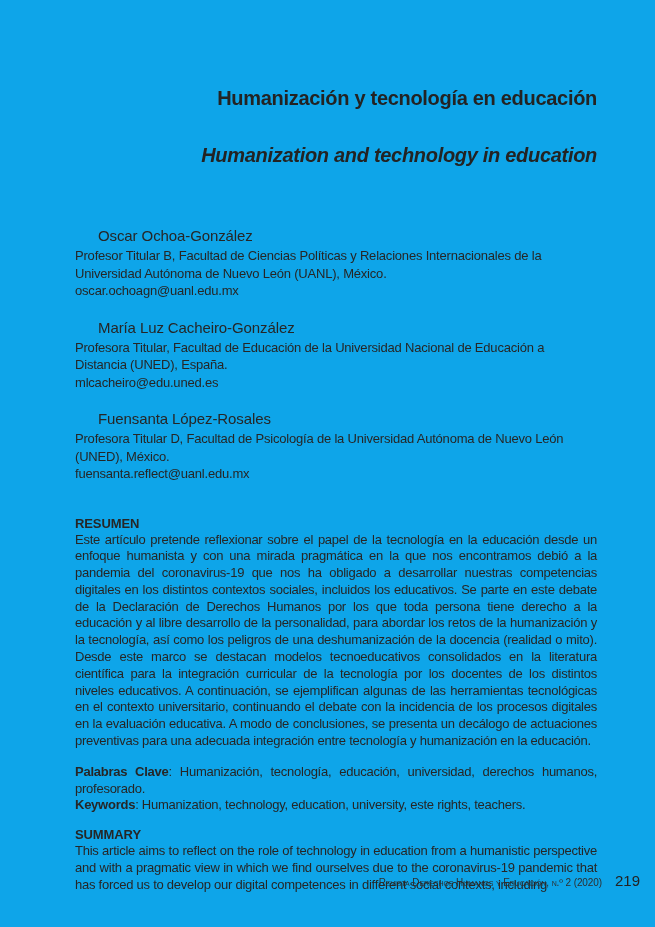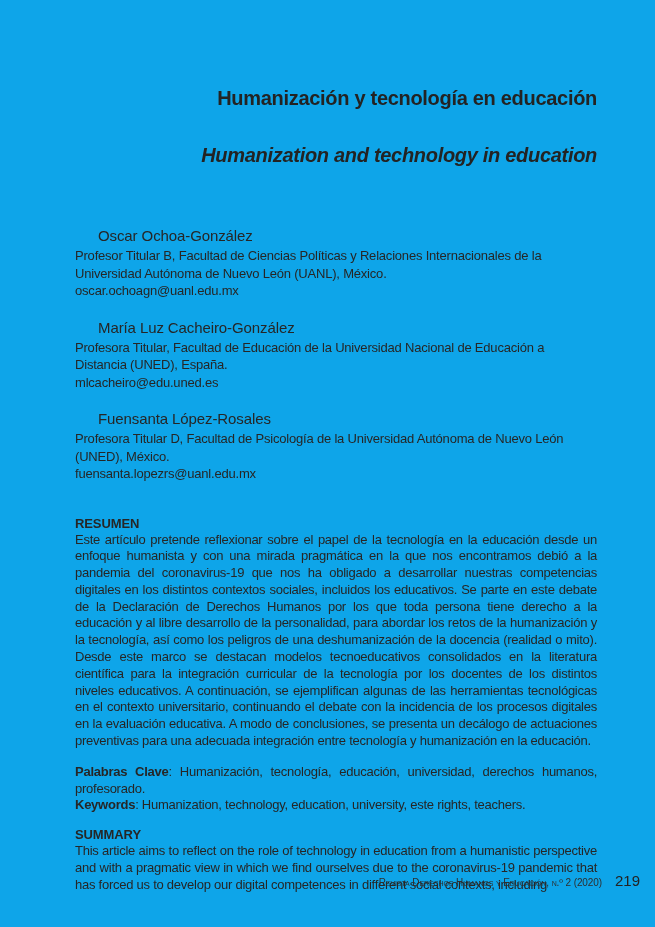--- a/index.html
+++ b/index.html
@@ -115,21 +115,21 @@
 
       <div class="author">
         <div class="author-name">María Luz Cacheiro-González</div>
         <div class="author-affiliation">Profesora Titular, Facultad de Educación de la Universidad Nacional de Educación a Distancia (UNED), España.</div>
         <div class="author-email">mlcacheiro@edu.uned.es</div>
       </div>
 
       <div class="author">
         <div class="author-name">Fuensanta López-Rosales</div>
         <div class="author-affiliation">Profesora Titular D, Facultad de Psicología de la Universidad Autónoma de Nuevo León (UNED), México.</div>
-        <div class="author-email">fuensanta.lopezrs@uanl.edu.mx</div>
+        <div class="author-email">fuensanta.reflect@uanl.edu.mx</div>
       </div>
 
     </div>
 
     <div class="section">
       <div class="section-heading">RESUMEN</div>
       <p class="body-paragraph">Este artículo pretende reflexionar sobre el papel de la tecnología en la educación desde un enfoque humanista y con una mirada pragmática en la que nos encontramos debió a la pandemia del coronavirus-19 que nos ha obligado a desarrollar nuestras competencias digitales en los distintos contextos sociales, incluidos los educativos. Se parte en este debate de la Declaración de Derechos Humanos por los que toda persona tiene derecho a la educación y al libre desarrollo de la personalidad, para abordar los retos de la humanización y la tecnología, así como los peligros de una deshumanización de la docencia (realidad o mito). Desde este marco se destacan modelos tecnoeducativos consolidados en la literatura científica para la integración curricular de la tecnología por los docentes de los distintos niveles educativos. A continuación, se ejemplifican algunas de las herramientas tecnológicas en el contexto universitario, continuando el debate con la incidencia de los procesos digitales en la evaluación educativa. A modo de conclusiones, se presenta un decálogo de actuaciones preventivas para una adecuada integración entre tecnología y humanización en la educación.</p>
     </div>
 
     <div class="keywords-block">

